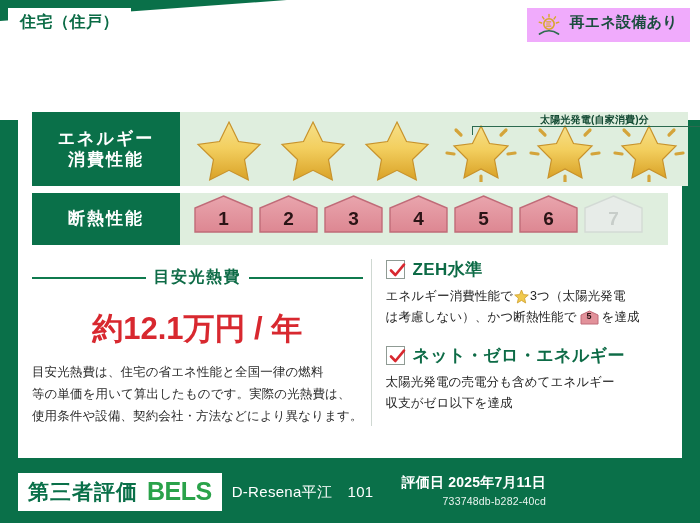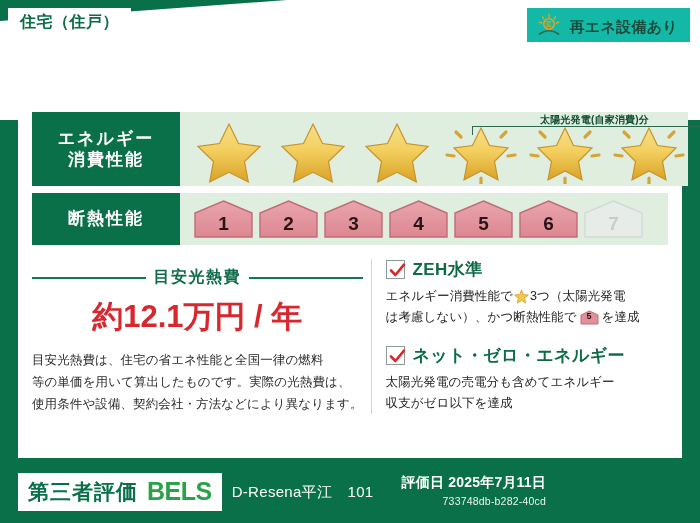--- a/index.html
+++ b/index.html
@@ -33,22 +33,22 @@
     background:#ffffff;color:#0a6b45;
     font-size:16px;font-weight:bold;
     padding:5px 12px 6px 12px;
     letter-spacing:.5px;
     line-height:1.1;
   }
 
   
   .solar-badge{
     position:absolute;right:10px;top:8px;z-index:6;
-    background:#14b8a6;
-    display:flex;align-items:flex-end;gap:7px;
+    background:#f0abfc;
+    display:flex;align-items:flex-start;gap:7px;
     padding:5px 12px 5px 9px;
   }
   .solar-badge .sun-ic{width:26px;height:24px;flex:0 0 26px;display:block;}
   .solar-badge .sb-txt{
     font-size:15px;font-weight:bold;color:#1b4d3e;letter-spacing:.3px;white-space:nowrap;
   }
 
   
   .title-wrap{
     position:absolute;left:0;top:40px;width:700px;z-index:5;text-align:center;
@@ -82,21 +82,21 @@
     flex:0 0 148px;
     background:#0a7049;color:#ffffff;
     display:flex;flex-direction:column;align-items:center;justify-content:center;
     font-weight:bold;letter-spacing:2px;line-height:1.25;
   }
   .perf-row.energy .perf-label{font-size:17px;}
   .perf-row.insul .perf-label{font-size:17px;}
 
   .perf-value{
     flex:1 1 auto;background:#dfeede;position:relative;
-    display:flex;align-items:center;
+    display:flex;align-items:flex-start;
   }
 
   
   .stars{
     display:flex;align-items:center;gap:6px;
     padding-left:10px;margin-top:4px;
   }
   .star-cell{position:relative;width:78px;height:66px;flex:0 0 78px;}
   .star-cell svg{position:absolute;left:0;top:0;width:78px;height:66px;}
 
@@ -139,21 +139,21 @@
   .lower-right{flex:1 1 auto;box-sizing:border-box;padding-left:14px;}
 
   
   .cost-head{display:flex;align-items:center;gap:8px;margin-top:10px;}
   .cost-head .rule{flex:1 1 auto;height:2px;background:#0f7a4e;}
   .cost-head .ch-txt{
     font-size:16px;font-weight:bold;color:#0d6b46;letter-spacing:1.5px;white-space:nowrap;
   }
   .cost-value{
     text-align:center;font-size:31px;font-weight:bold;color:#d8282f;
-    letter-spacing:0px;margin-top:12px;line-height:1.1;
+    letter-spacing:0px;margin-top:24px;line-height:1.1;
   }
   .cost-note{
     font-size:12.5px;color:#2b2b2b;line-height:1.75;margin-top:16px;
     letter-spacing:.1px;
   }
   .cost-note div{white-space:nowrap;}
 
   
   .crit{margin-top:1px;}
   .crit + .crit{margin-top:15px;}

